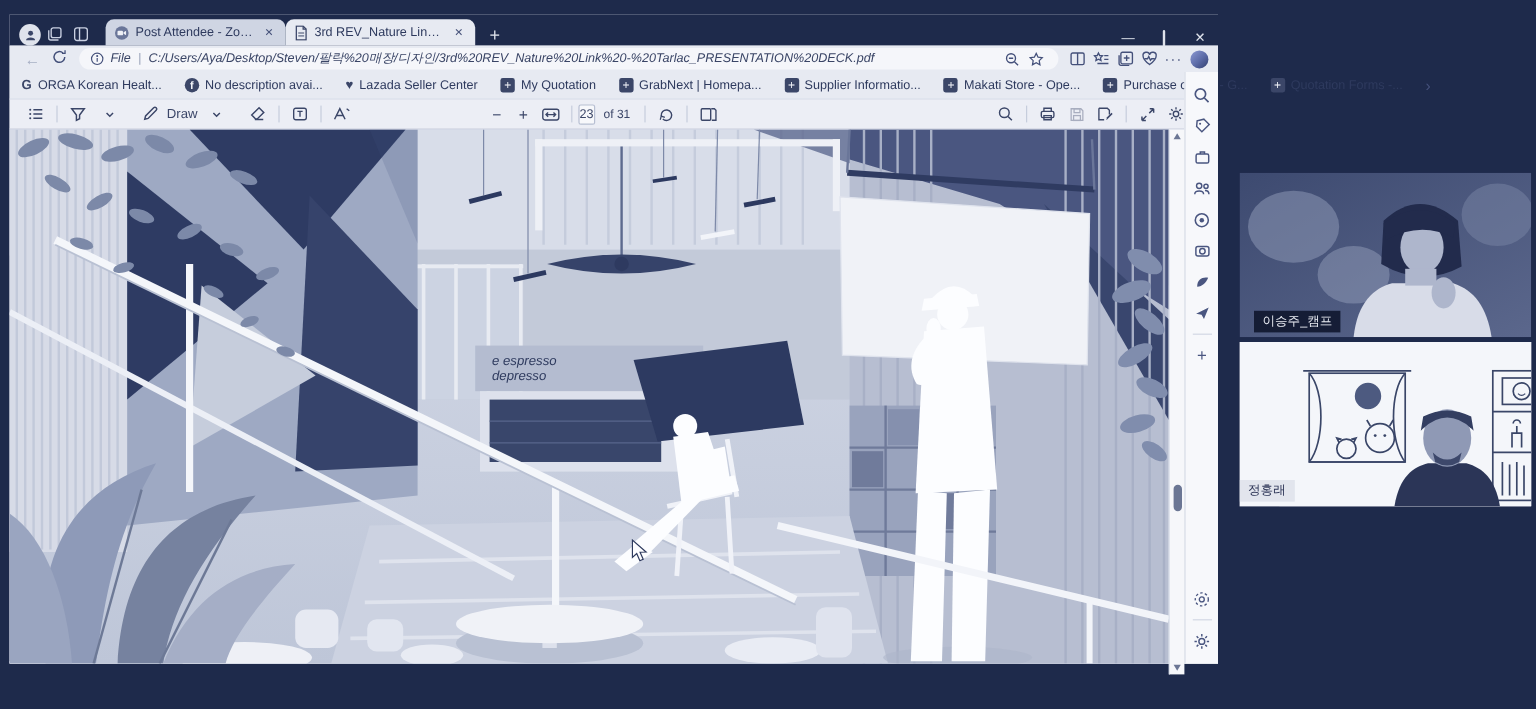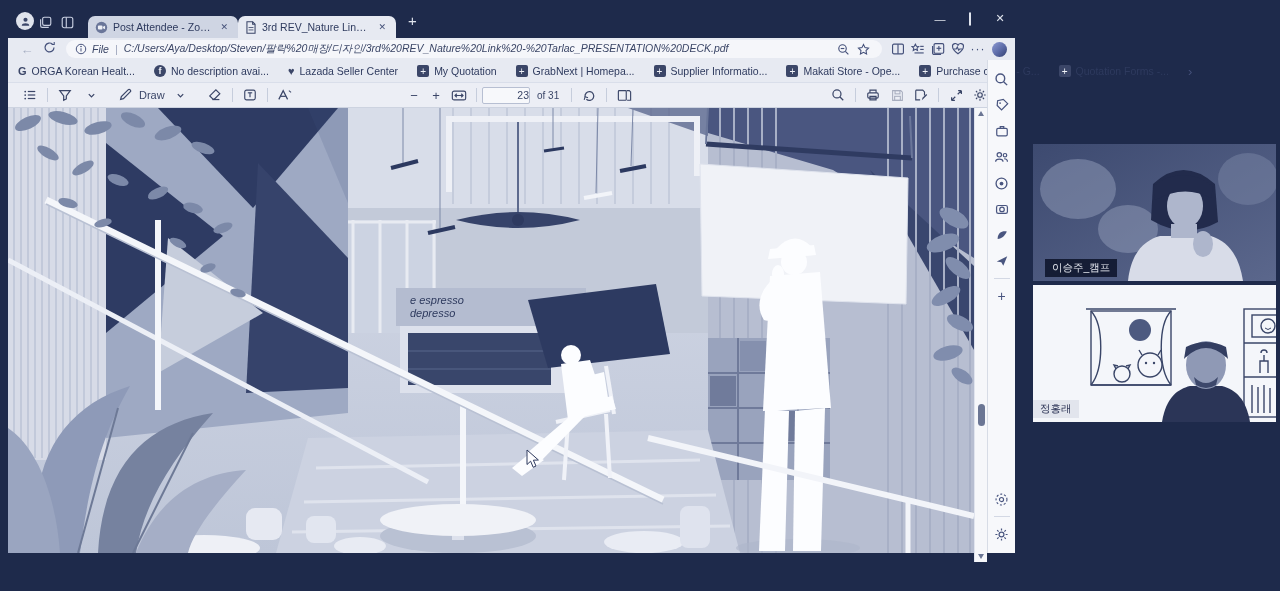--- a/index.html
+++ b/index.html
@@ -5,21 +5,21 @@
   * { margin:0; padding:0; box-sizing:border-box; }
   html,body { width:1280px; height:591px; overflow:hidden;
     font-family:"Liberation Sans", sans-serif; }
   body { background:#1e2a4b; position:relative; }
 
   
   .browser { position:absolute; left:8px; top:12px; width:1007px; height:541px;
     background:#e7eaf2; border-bottom:2px solid #f2f4f9; }
 
   
-  .tabbar { height:26px; background:#1e2a4b; display:flex; align-items:flex-start; }
+  .tabbar { height:26px; background:#1e2a4b; display:flex; align-items:flex-end; }
   .tab-strip-ico { width:22px; height:20px; display:flex; align-items:center; justify-content:center; color:#c9d0e2; }
   .avatar { width:18px; height:18px; margin-left:8px; border-radius:50%; background:#dfe3ec;
     display:flex; align-items:center; justify-content:center; }
   .tab { height:22px; margin-top:4px; border-radius:7px 7px 0 0; display:flex; align-items:center;
     padding:0 7px; font-size:10.5px; color:#2e3a5e; }
   .tab.inactive { background:#cfd5e3; width:150px; margin-left:10px; }
   .tab.active { background:#e7eaf2; width:158px; }
   .tab .tlabel { flex:1; white-space:nowrap; overflow:hidden; text-overflow:ellipsis; margin:0 5px; }
   .tab .tclose { font-size:9px; color:#46527a; padding:1px 3px; }
   .newtab { color:#dfe3ec; font-size:15px; margin-left:12px; }
@@ -54,22 +54,22 @@
 
   
   .pdftoolbar { height:26px; background:#eceef5; border-top:1px solid #d9deea; border-bottom:1px solid #cdd3e0;
     display:flex; align-items:center; padding:0 10px; width:979px; color:#3b4668; }
   .tb-ico { width:24px; display:flex; justify-content:center; align-items:center; }
   .tb-sep { width:1px; height:14px; background:#c6cddc; margin:0 5px; }
   .tb-label { font-size:11px; margin:0 2px; }
   .tb-glyph { font-size:13px; width:22px; text-align:center; }
   .tb-center { position:absolute; left:395px; display:flex; align-items:center; }
   .tb-right { position:absolute; left:818px; display:flex; align-items:center; }
-  .pagebox { width:48px; height:17px; border:1px solid #b7bfd2; border-radius:2px; background:#f7f8fb;
-    font-size:10.5px; text-align:right; color:#3b4668; font-family:"Liberation Sans",sans-serif; }
+  .pagebox { width:14px; height:17px; border:1px solid #b7bfd2; border-radius:2px; background:#f7f8fb;
+    font-size:10.5px; text-align:left; color:#3b4668; font-family:"Liberation Sans",sans-serif; }
   .ofpages { font-size:10px; margin:0 7px; }
   .disabled-ico { opacity:.38; }
   .chev-s { margin-left:2px; }
 
   
   .contentrow { position:relative; height:454px; display:flex; }
   .pdfcanvas { width:966px; height:445px; position:relative; background:#c7cdde; }
   .scrollcol { width:13px; background:#f6f7fa; border-left:1px solid #e0e4ee; position:relative; }
   .scroll-up, .scroll-dn { position:absolute; left:3px; width:0; height:0;
     border-left:3.5px solid transparent; border-right:3.5px solid transparent; }

